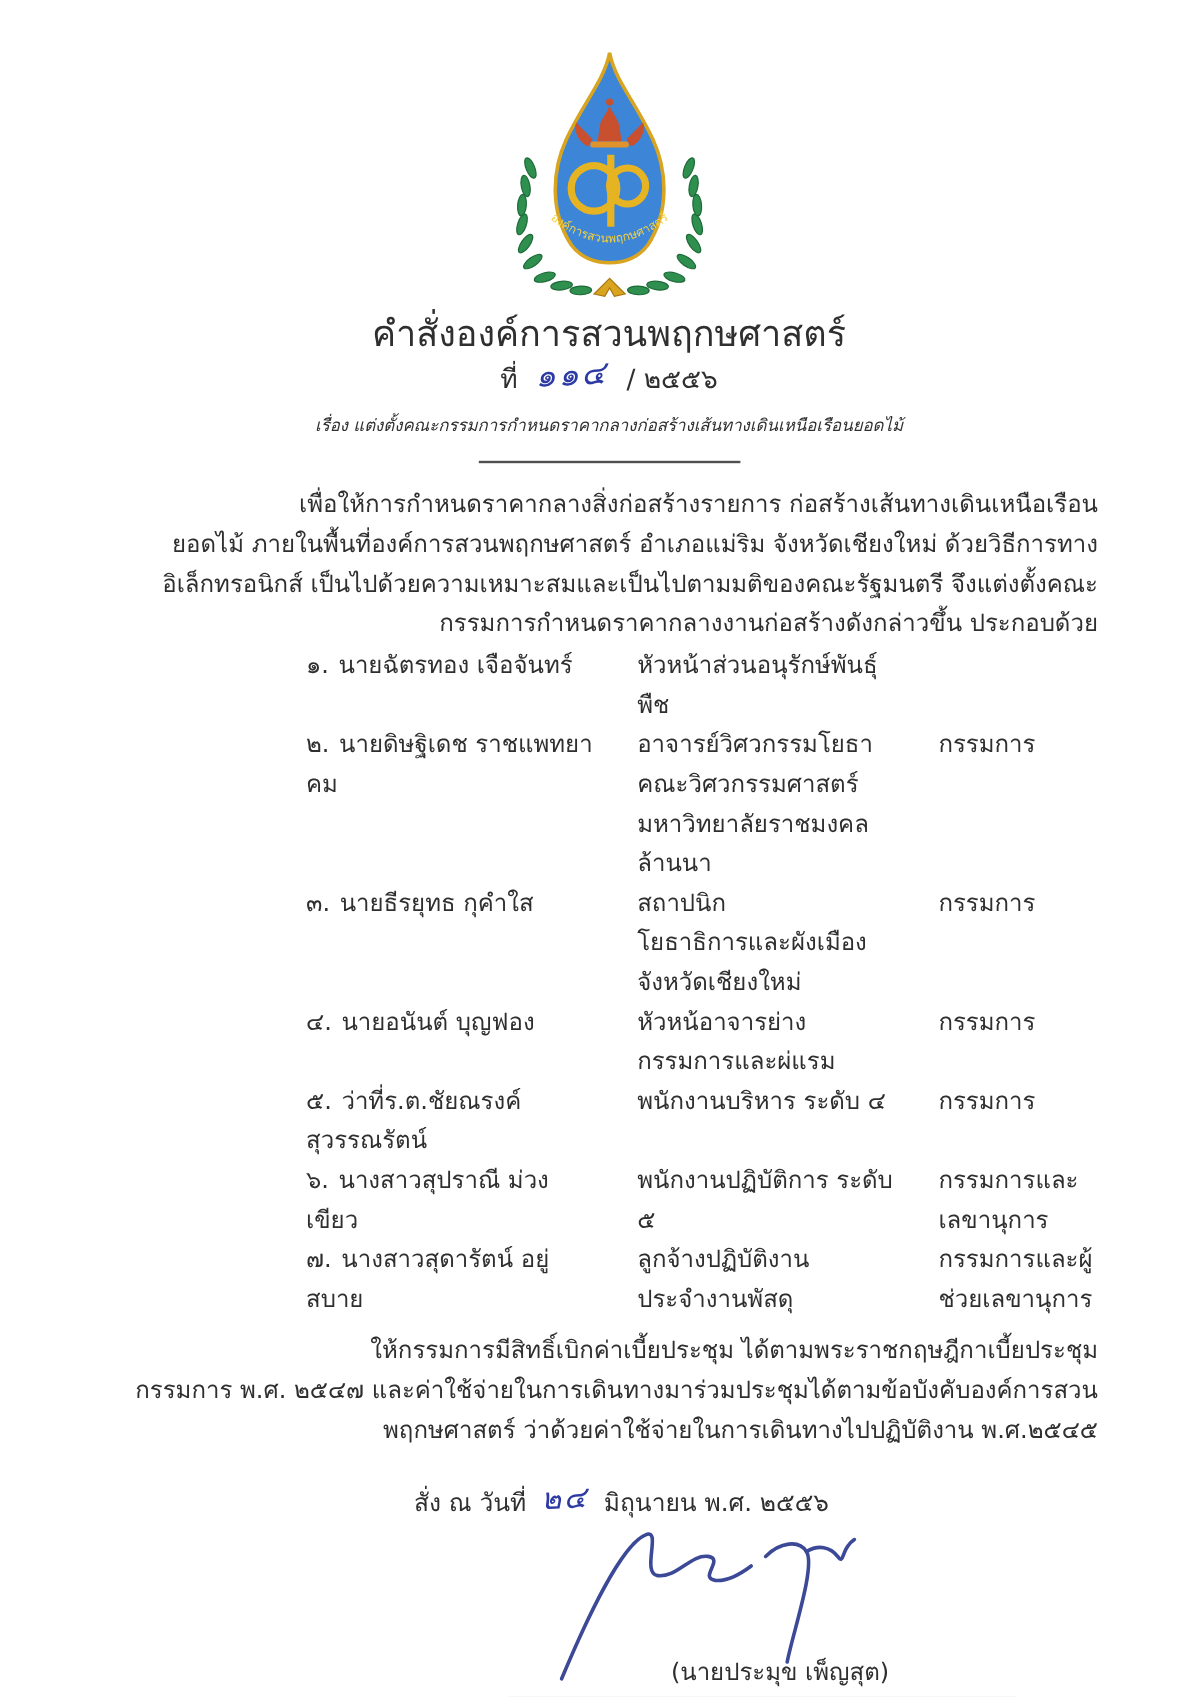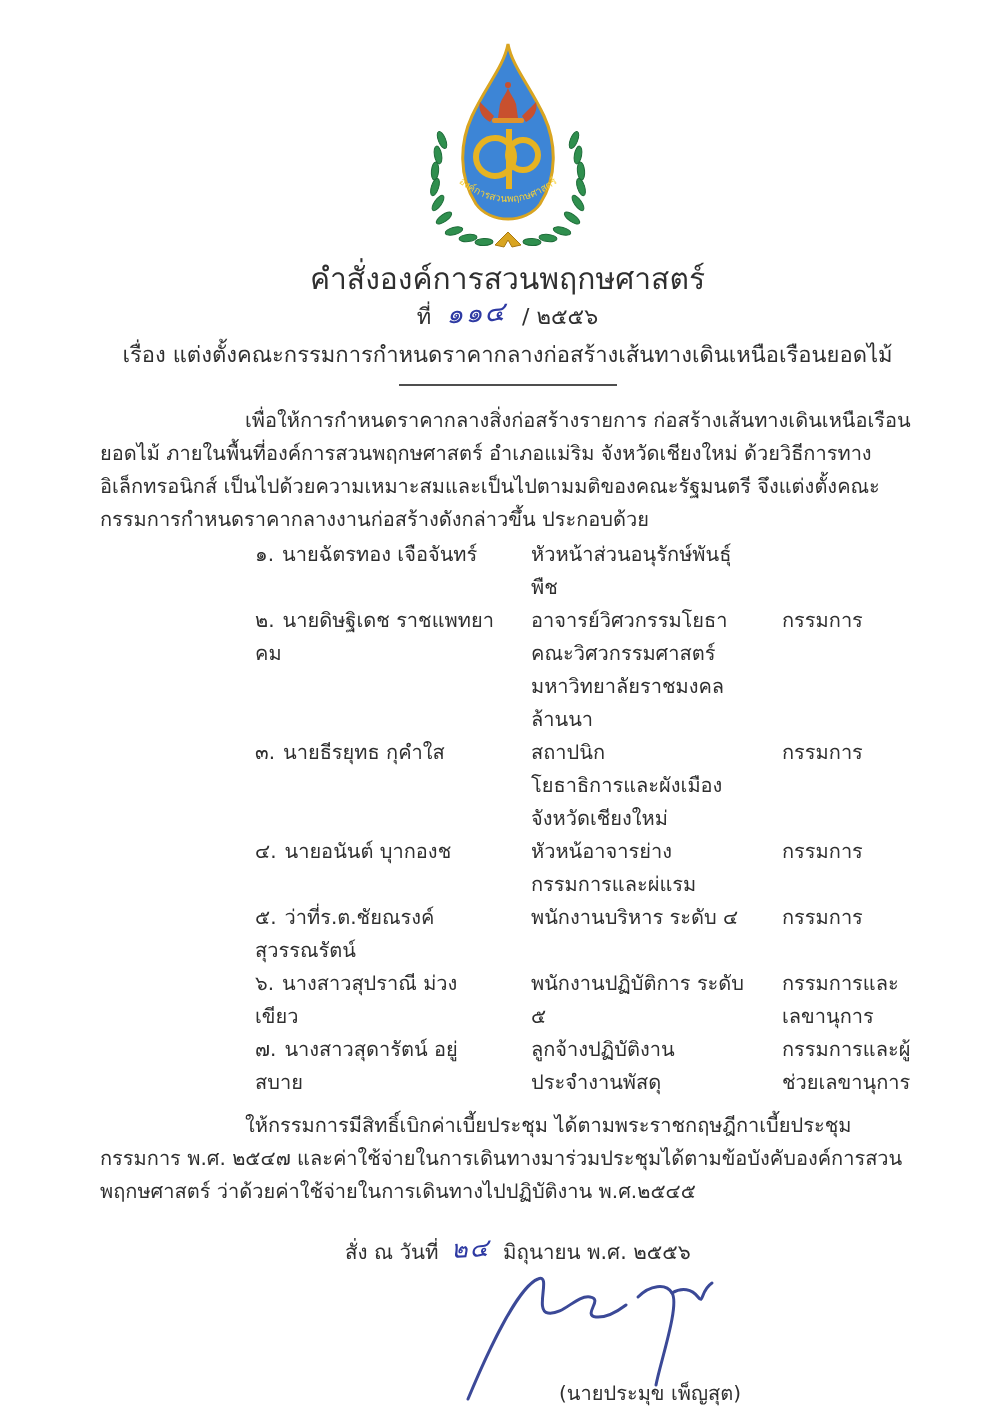--- a/index.html
+++ b/index.html
@@ -22,27 +22,27 @@
     color:#2e3aa3;
     font-style:italic;
     font-size:27px;
     letter-spacing:2px;
     display:inline-block;
     transform:rotate(-3deg);
     position:relative;top:-2px;
     padding:0 8px;
   }
   .handwritten.small{font-size:25px;padding:0 6px;}
-  .doc-subject{text-align:center;font-size:22px;line-height:34px;margin-top:2px;}
+  .doc-subject{text-align:center;font-size:14px;line-height:34px;margin-top:2px;font-style:italic;}
   .divider{width:218px;border-top:2px solid #4f4f4f;margin:12px auto 0 auto;height:0;}
   .para{
     font-size:20px;line-height:33px;
     text-indent:145px;
     margin:18px 0 0 0;
-    text-align:left;
+    text-align:right;
   }
   .committee{margin:2px 0 0 155px;font-size:20px;line-height:33px;}
   .crow{display:grid;grid-template-columns:240px 215px auto;align-items:start;gap:36px;}
   .c-name .no{display:inline-block;margin-right:8px;}
   .closing{margin-top:10px;}
   .date-line{margin:26px 0 0 245px;font-size:20.5px;line-height:34px;white-space:nowrap;}
   .sig-block{
     position:relative;
     width:430px;
     margin:10px 0 0 335px;
@@ -150,21 +150,21 @@
       <div class="c-pos">
         <div>สถาปนิก</div>
         <div>โยธาธิการและผังเมือง</div>
         <div>จังหวัดเชียงใหม่</div>
       </div>
       <div class="c-role">กรรมการ</div>
     </div>
 
     <div class="crow">
       <div class="c-name">
-        <span class="no">๔.</span><span>นายอนันต์ บุากองช</span>
+        <span class="no">๔.</span><span>นายอนันต์ บุญฟอง</span>
       </div>
       <div class="c-pos">
         <div>หัวหน้อาจารย่าง</div>
         <div>กรรมการและผ่แรม</div>
       </div>
       <div class="c-role">กรรมการ</div>
     </div>
 
     <div class="crow">
       <div class="c-name">

